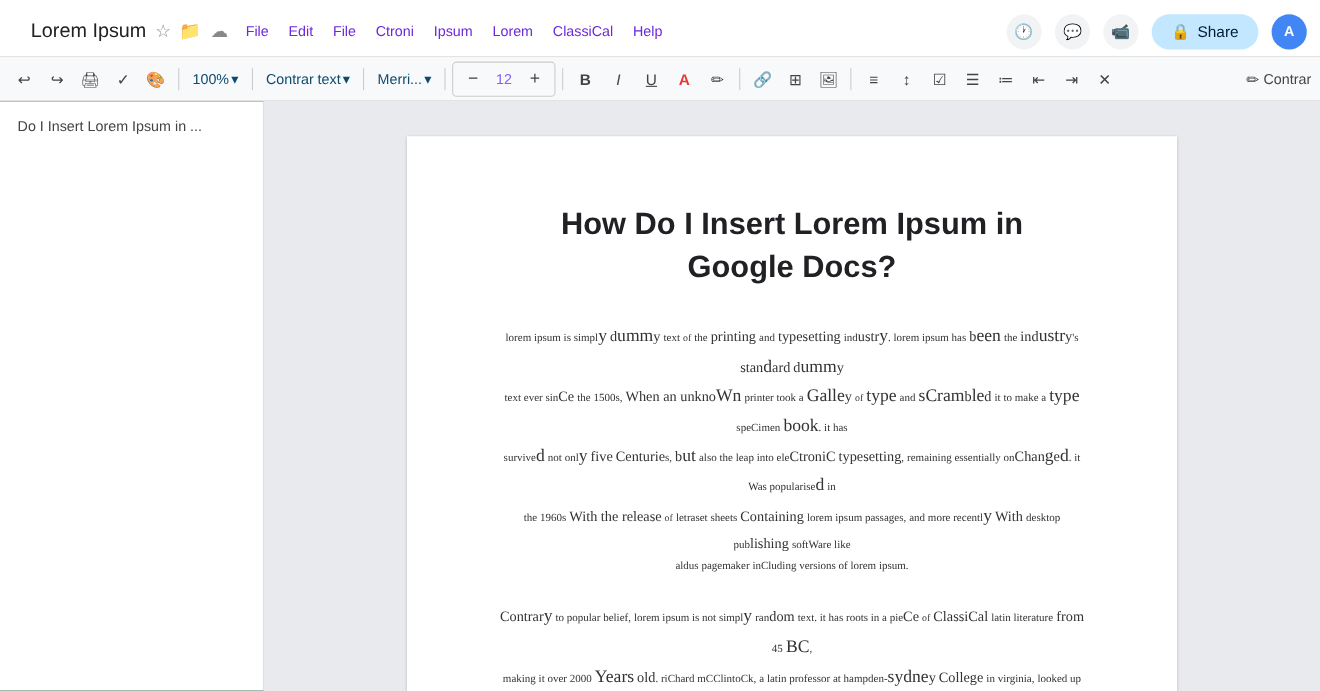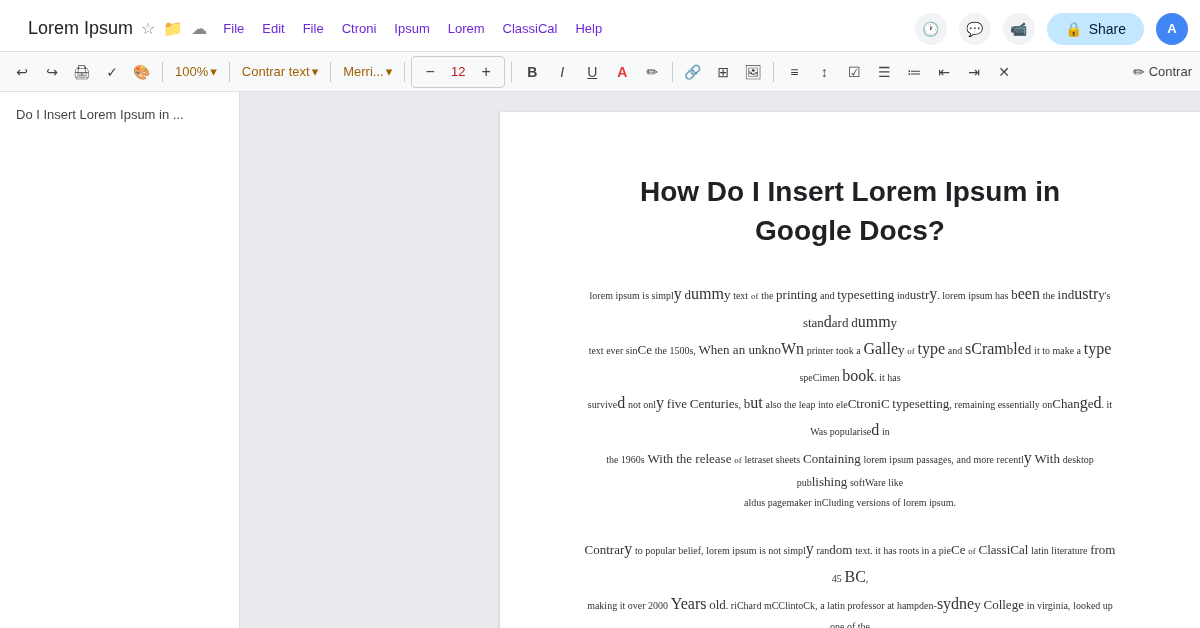--- a/index.html
+++ b/index.html
@@ -84,21 +84,21 @@
       flex-wrap: nowrap;
       overflow: hidden;
     }
     .tb-btn {
       padding: 4px 6px;
       border: none;
       background: none;
       border-radius: 4px;
       cursor: pointer;
       font-size: 13px;
-      color: #a16207;
+      color: #0c4a6e;
       display: flex;
       align-items: center;
       gap: 2px;
       white-space: nowrap;
     }
     .tb-separator {
       width: 1px;
       height: 20px;
       background: #ccc;
       margin: 0 4px;
@@ -107,21 +107,21 @@
       display: flex;
       align-items: center;
       border: 1px solid #ccc;
       border-radius: 4px;
       padding: 1px 4px;
     }
     .font-size-num {
       font-size: 13px;
       width: 28px;
       text-align: center;
-      color: #b91c1c;
+      color: #8b5cf6;
     }
     .tb-icon-btn {
       width: 28px; height: 28px;
       border: none;
       background: none;
       border-radius: 4px;
       cursor: pointer;
       display: flex;
       align-items: center;
       justify-content: center;
@@ -164,22 +164,22 @@
       color: #444;
       cursor: pointer;
       line-height: 1.4;
     }
 
     
     #doc-area {
       flex: 1;
       overflow-y: auto;
       display: flex;
-      justify-content: flex-end;
-      padding: 20px 0;
+      justify-content: center;
+      padding: 32px 0;
       background: #e8eaed;
     }
     #doc-page {
       background: #fff;
       width: 700px;
       min-height: 900px;
       box-shadow: 0 1px 3px rgba(0,0,0,0.2);
       padding: 60px 80px;
     }
     #doc-title-text {

